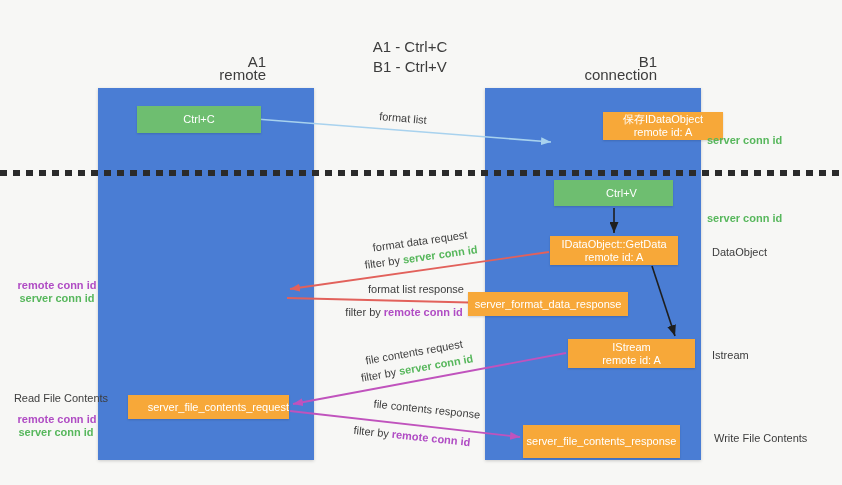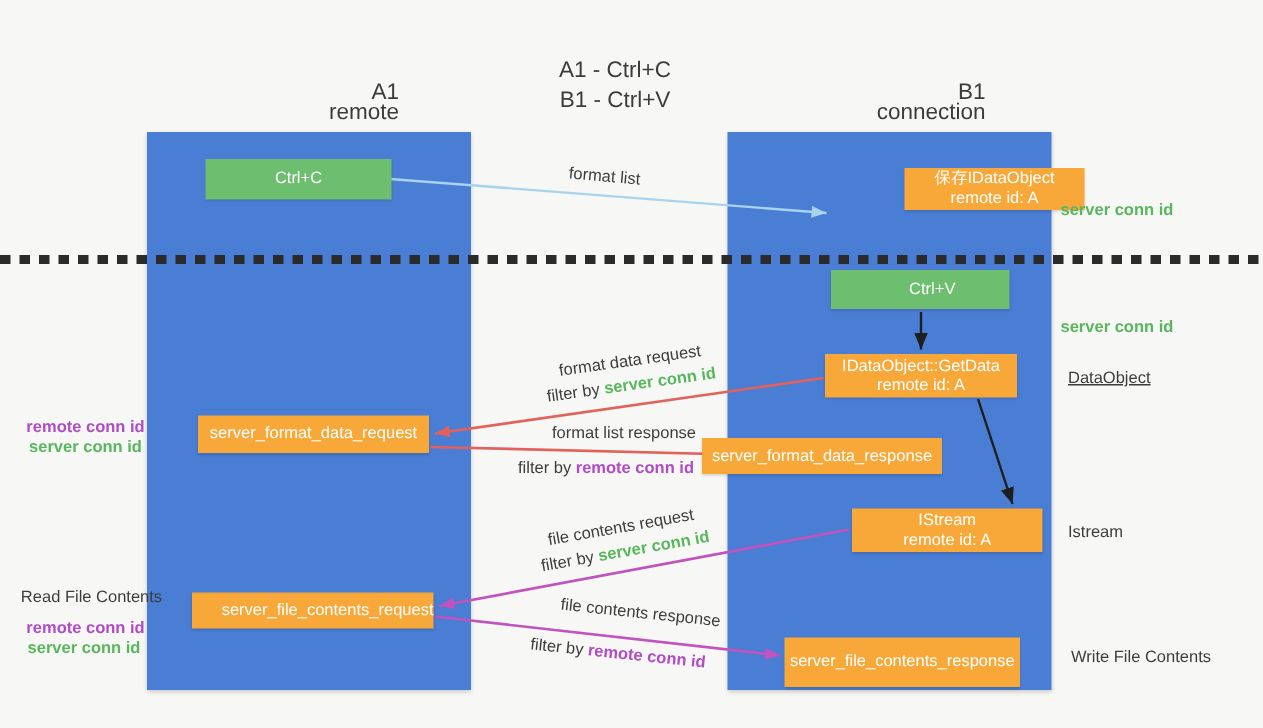--- a/index.html
+++ b/index.html
@@ -109,23 +109,20 @@
 
   <div class="node green" style="left:554px; top:180px; width:119px; height:26px;padding-left:16px;">
     <span>Ctrl+V</span>
   </div>
 
   <div class="node" style="left:550px; top:236px; width:128px; height:29px;">
     <span>IDataObject::GetData</span>
     <span>remote id: A</span>
   </div>
 
-  <div class="node" style="left:132px; top:277px; width:154px; height:25px;">
-    <span>server_format_data_request</span>
-  </div>
 
   <div class="node" style="left:468px; top:292px; width:160px; height:24px;">
     <span>server_format_data_response</span>
   </div>
 
   <div class="node" style="left:568px; top:339px; width:127px; height:29px;">
     <span>IStream</span>
     <span>remote id: A</span>
   </div>
 
@@ -153,17 +150,17 @@
 
   <div class="side kw-purple" style="left:57px; top:285px;">remote conn id</div>
   <div class="side kw-green" style="left:57px; top:298px;">server conn id</div>
 
   <div class="side dark" style="left:61px; top:398px;">Read File Contents</div>
   <div class="side kw-purple" style="left:57px; top:419px;">remote conn id</div>
   <div class="side kw-green" style="left:56px; top:432px;">server conn id</div>
 
   <div class="side anchor-left kw-green" style="left:707px; top:140px;">server conn id</div>
   <div class="side anchor-left kw-green" style="left:707px; top:218px;">server conn id</div>
-  <div class="side anchor-left dark" style="left:712px; top:252px;text-decoration:underline;">DataObject</div>
+  <div class="side anchor-left dark" style="left:712px; top:252px;">DataObject</div>
   <div class="side anchor-left dark" style="left:712px; top:355px;">Istream</div>
   <div class="side anchor-left dark" style="left:714px; top:438px;">Write File Contents</div>
 
 </div>
 
 </body></html>

